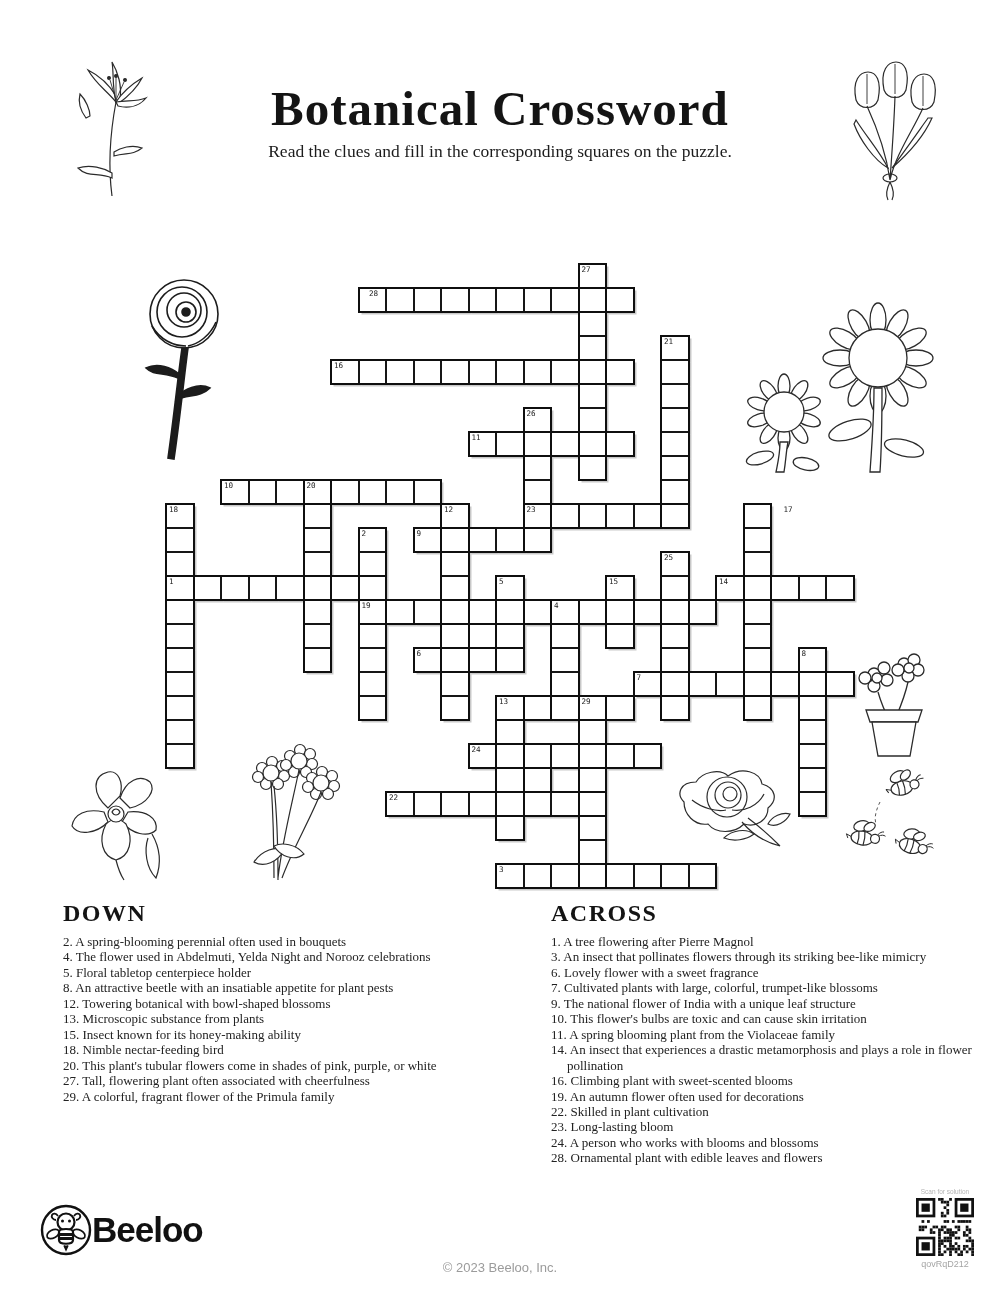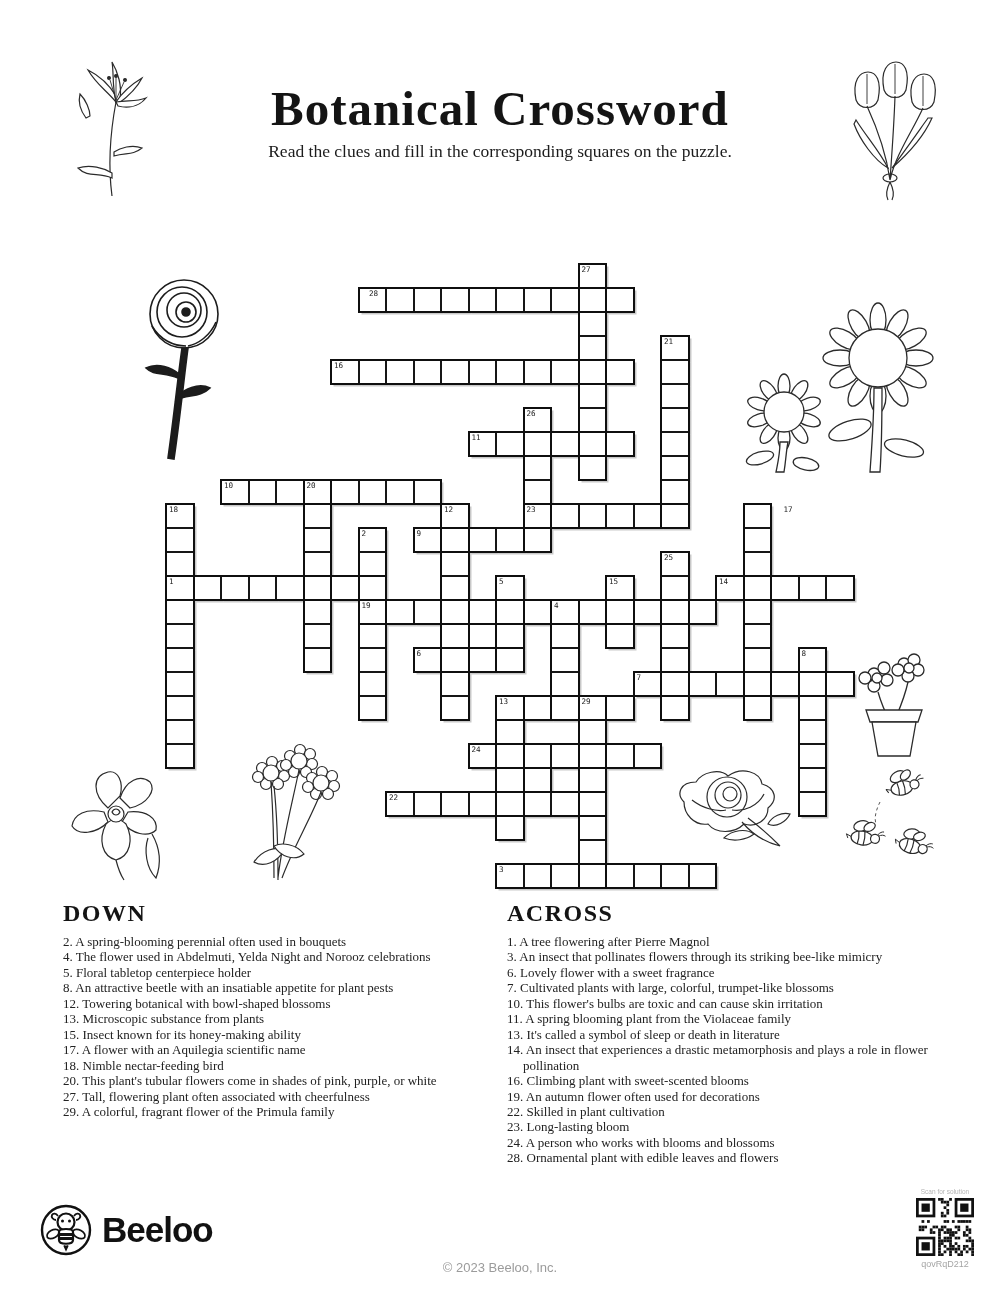--- a/index.html
+++ b/index.html
@@ -12,25 +12,25 @@
   
   #grid{left:0;top:0;width:1000px;height:1294px;}
   .cell{position:absolute;box-sizing:border-box;background:#fff;border:1.6px solid #161616;
         box-shadow:2.5px 2.5px 0 rgba(110,110,110,.38);}
   .word-outline{position:absolute;box-sizing:border-box;border:2.8px solid #0f0f0f;background:transparent;}
   .cellnum{position:absolute;font-family:"DejaVu Sans Mono",monospace;font-size:7.6px;
            line-height:8px;color:#222;padding:2px 0 0 3px;}
   
   .clue-col{position:absolute;top:900px;}
   #down-col{left:63px;width:468px;}
-  #across-col{left:507px;width:432px;}
+  #across-col{left:551px;width:432px;}
   .clue-title{font-size:24px;font-weight:700;letter-spacing:1.5px;color:#141414;margin:0 0 7px 0;}
   .clue{font-size:13px;line-height:15.45px;color:#222;padding-left:16px;text-indent:-16px;}
   
-  #brand{left:40px;top:1204px;display:flex;align-items:center;gap:10px;}
+  #brand{left:40px;top:1204px;display:flex;align-items:center;}
   #brand-name{font-family:"Liberation Sans",sans-serif;font-weight:700;font-size:35px;
               letter-spacing:-1px;color:#111;}
   #copyright{left:0;right:0;top:1260px;text-align:center;font-family:"Liberation Sans",sans-serif;
              font-size:13px;color:#9b9b9b;}
   #qr-block{left:905px;top:1188px;width:80px;text-align:center;font-family:"Liberation Sans",sans-serif;}
   #qr-caption{font-size:6.5px;color:#b5b5b5;margin-bottom:3px;}
   #qr-box{width:58px;height:58px;margin:0 auto;}
   #qr-code-text{font-size:9px;color:#a5a5a5;margin-top:3px;}
   svg{display:block;}
   .art path,.art circle,.art ellipse,.art line,.art rect{vector-effect:non-scaling-stroke;}
@@ -478,37 +478,36 @@
   <div id="down-col" class="clue-col">
     <div class="clue-title">DOWN</div>
     <div id="down-list">
         <div class="clue">2. A spring-blooming perennial often used in bouquets</div>
         <div class="clue">4. The flower used in Abdelmuti, Yelda Night and Norooz celebrations</div>
         <div class="clue">5. Floral tabletop centerpiece holder</div>
         <div class="clue">8. An attractive beetle with an insatiable appetite for plant pests</div>
         <div class="clue">12. Towering botanical with bowl-shaped blossoms</div>
         <div class="clue">13. Microscopic substance from plants</div>
         <div class="clue">15. Insect known for its honey-making ability</div>
-        <div class="clue">17. A flower with an Aquilegia scientific name</div>
         <div class="clue">18. Nimble nectar-feeding bird</div>
         <div class="clue">20. This plant's tubular flowers come in shades of pink, purple, or white</div>
         <div class="clue">27. Tall, flowering plant often associated with cheerfulness</div>
         <div class="clue">29. A colorful, fragrant flower of the Primula family</div>
       </div>
   </div>
   <div id="across-col" class="clue-col">
     <div class="clue-title">ACROSS</div>
     <div id="across-list">
         <div class="clue">1. A tree flowering after Pierre Magnol</div>
         <div class="clue">3. An insect that pollinates flowers through its striking bee-like mimicry</div>
         <div class="clue">6. Lovely flower with a sweet fragrance</div>
         <div class="clue">7. Cultivated plants with large, colorful, trumpet-like blossoms</div>
+        <div class="clue">9. The national flower of India with a unique leaf structure</div>
         <div class="clue">10. This flower's bulbs are toxic and can cause skin irritation</div>
         <div class="clue">11. A spring blooming plant from the Violaceae family</div>
-        <div class="clue">13. It's called a symbol of sleep or death in literature</div>
         <div class="clue">14. An insect that experiences a drastic metamorphosis and plays a role in flower pollination</div>
         <div class="clue">16. Climbing plant with sweet-scented blooms</div>
         <div class="clue">19. An autumn flower often used for decorations</div>
         <div class="clue">22. Skilled in plant cultivation</div>
         <div class="clue">23. Long-lasting bloom</div>
         <div class="clue">24. A person who works with blooms and blossoms</div>
         <div class="clue">28. Ornamental plant with edible leaves and flowers</div>
       </div>
   </div>
 

